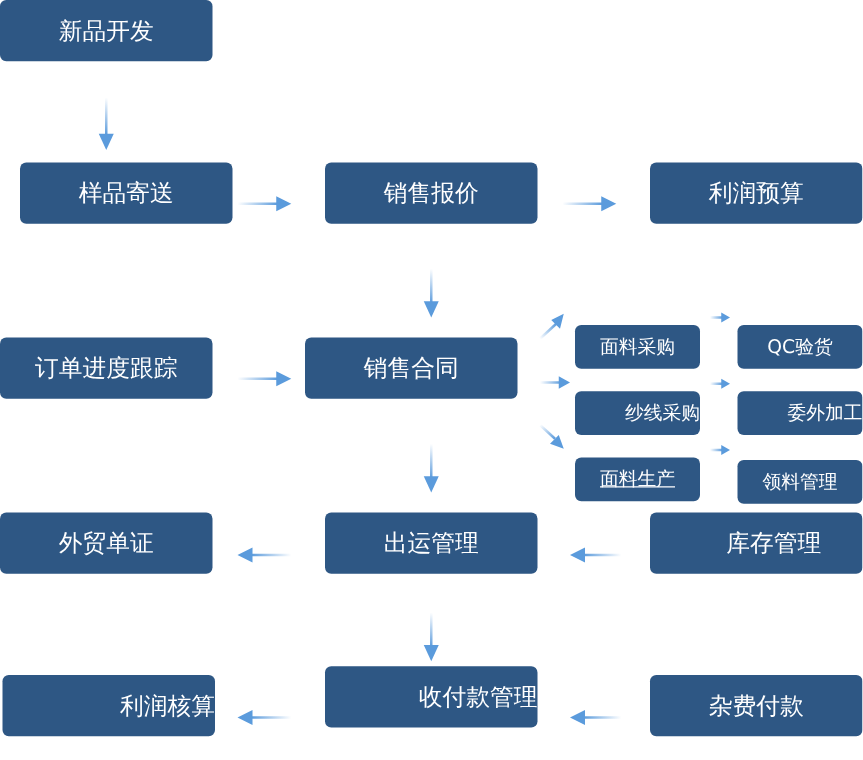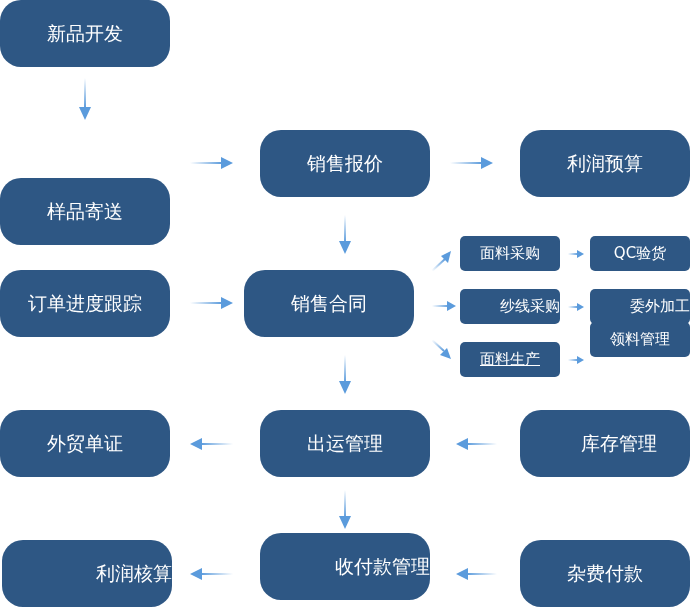--- a/index.html
+++ b/index.html
@@ -1,19 +1,19 @@
 <!DOCTYPE html>
 <html><head>
 <meta charset="utf-8">
 <style>
   html,body{margin:0;padding:0;background:#ffffff;}
   body{width:690px;height:608px;position:relative;overflow:hidden;font-family:"DejaVu Sans","Liberation Sans",sans-serif;}
   .box{position:absolute;background:#2e5784;border-radius:5px;color:#ffffff;display:flex;align-items:center;justify-content:center;box-sizing:border-box;}
-  .big{width:170px;height:67px;font-size:19px;border-radius:21px;}
-  .small{width:100px;height:35px;font-size:15px;}
+  .big{width:170px;height:49px;font-size:19px;}
+  .small{width:100px;height:35px;font-size:15px;margin-top:24px;}
   svg.arrows{position:absolute;left:0;top:0;}
 </style>
 </head>
 <body>
 
 <svg class="arrows" width="690" height="608">
   <defs>
     <linearGradient id="gR" x1="0" y1="0" x2="1" y2="0">
         <stop offset="0" stop-color="#5b9bdc" stop-opacity="0"></stop>
         <stop offset="1" stop-color="#5b9bdc"></stop>
@@ -114,21 +114,21 @@
 
   <g>
     <rect x="467" y="573" width="30" height="2" fill="url(#gL)"></rect>
       <polygon points="468,568 468,580 456,574" fill="#5b9bdc"></polygon>
   </g>
 </svg>
 
 <div class="box big" style="left:0;top:0;">
     <span>新品开发</span>
   </div>
-<div class="box big" style="left:0;top:130;top:130px;margin-top:48px;">
+<div class="box big" style="left:16px;top:130;top:130px;">
     <span>样品寄送</span>
   </div>
 <div class="box big" style="left:260px;top:130px;">
     <span>销售报价</span>
   </div>
 <div class="box big" style="left:520px;top:130px;justify-content:center;">
     <span>利润预算</span>
   </div>
 
 <div class="box big" style="left:0;top:270px;">
@@ -146,21 +146,21 @@
   </div>
 <div class="box small" style="left:460px;top:289px;justify-content:flex-end;">
     <span>纱线采购</span>
   </div>
 <div class="box small" style="left:590px;top:289px;justify-content:flex-end;">
     <span>委外加工</span>
   </div>
 <div class="box small" style="left:460px;top:342px;text-decoration:underline;">
     <span>面料生产</span>
   </div>
-<div class="box small" style="left:590px;top:322px;">
+<div class="box small" style="left:590px;top:344px;">
     <span>领料管理</span>
   </div>
 
 <div class="box big" style="left:0;top:410px;">
     <span>外贸单证</span>
   </div>
 <div class="box big" style="left:260px;top:410px;">
     <span>出运管理</span>
   </div>
 <div class="box big" style="left:520px;top:410px;padding-left:28px;">

